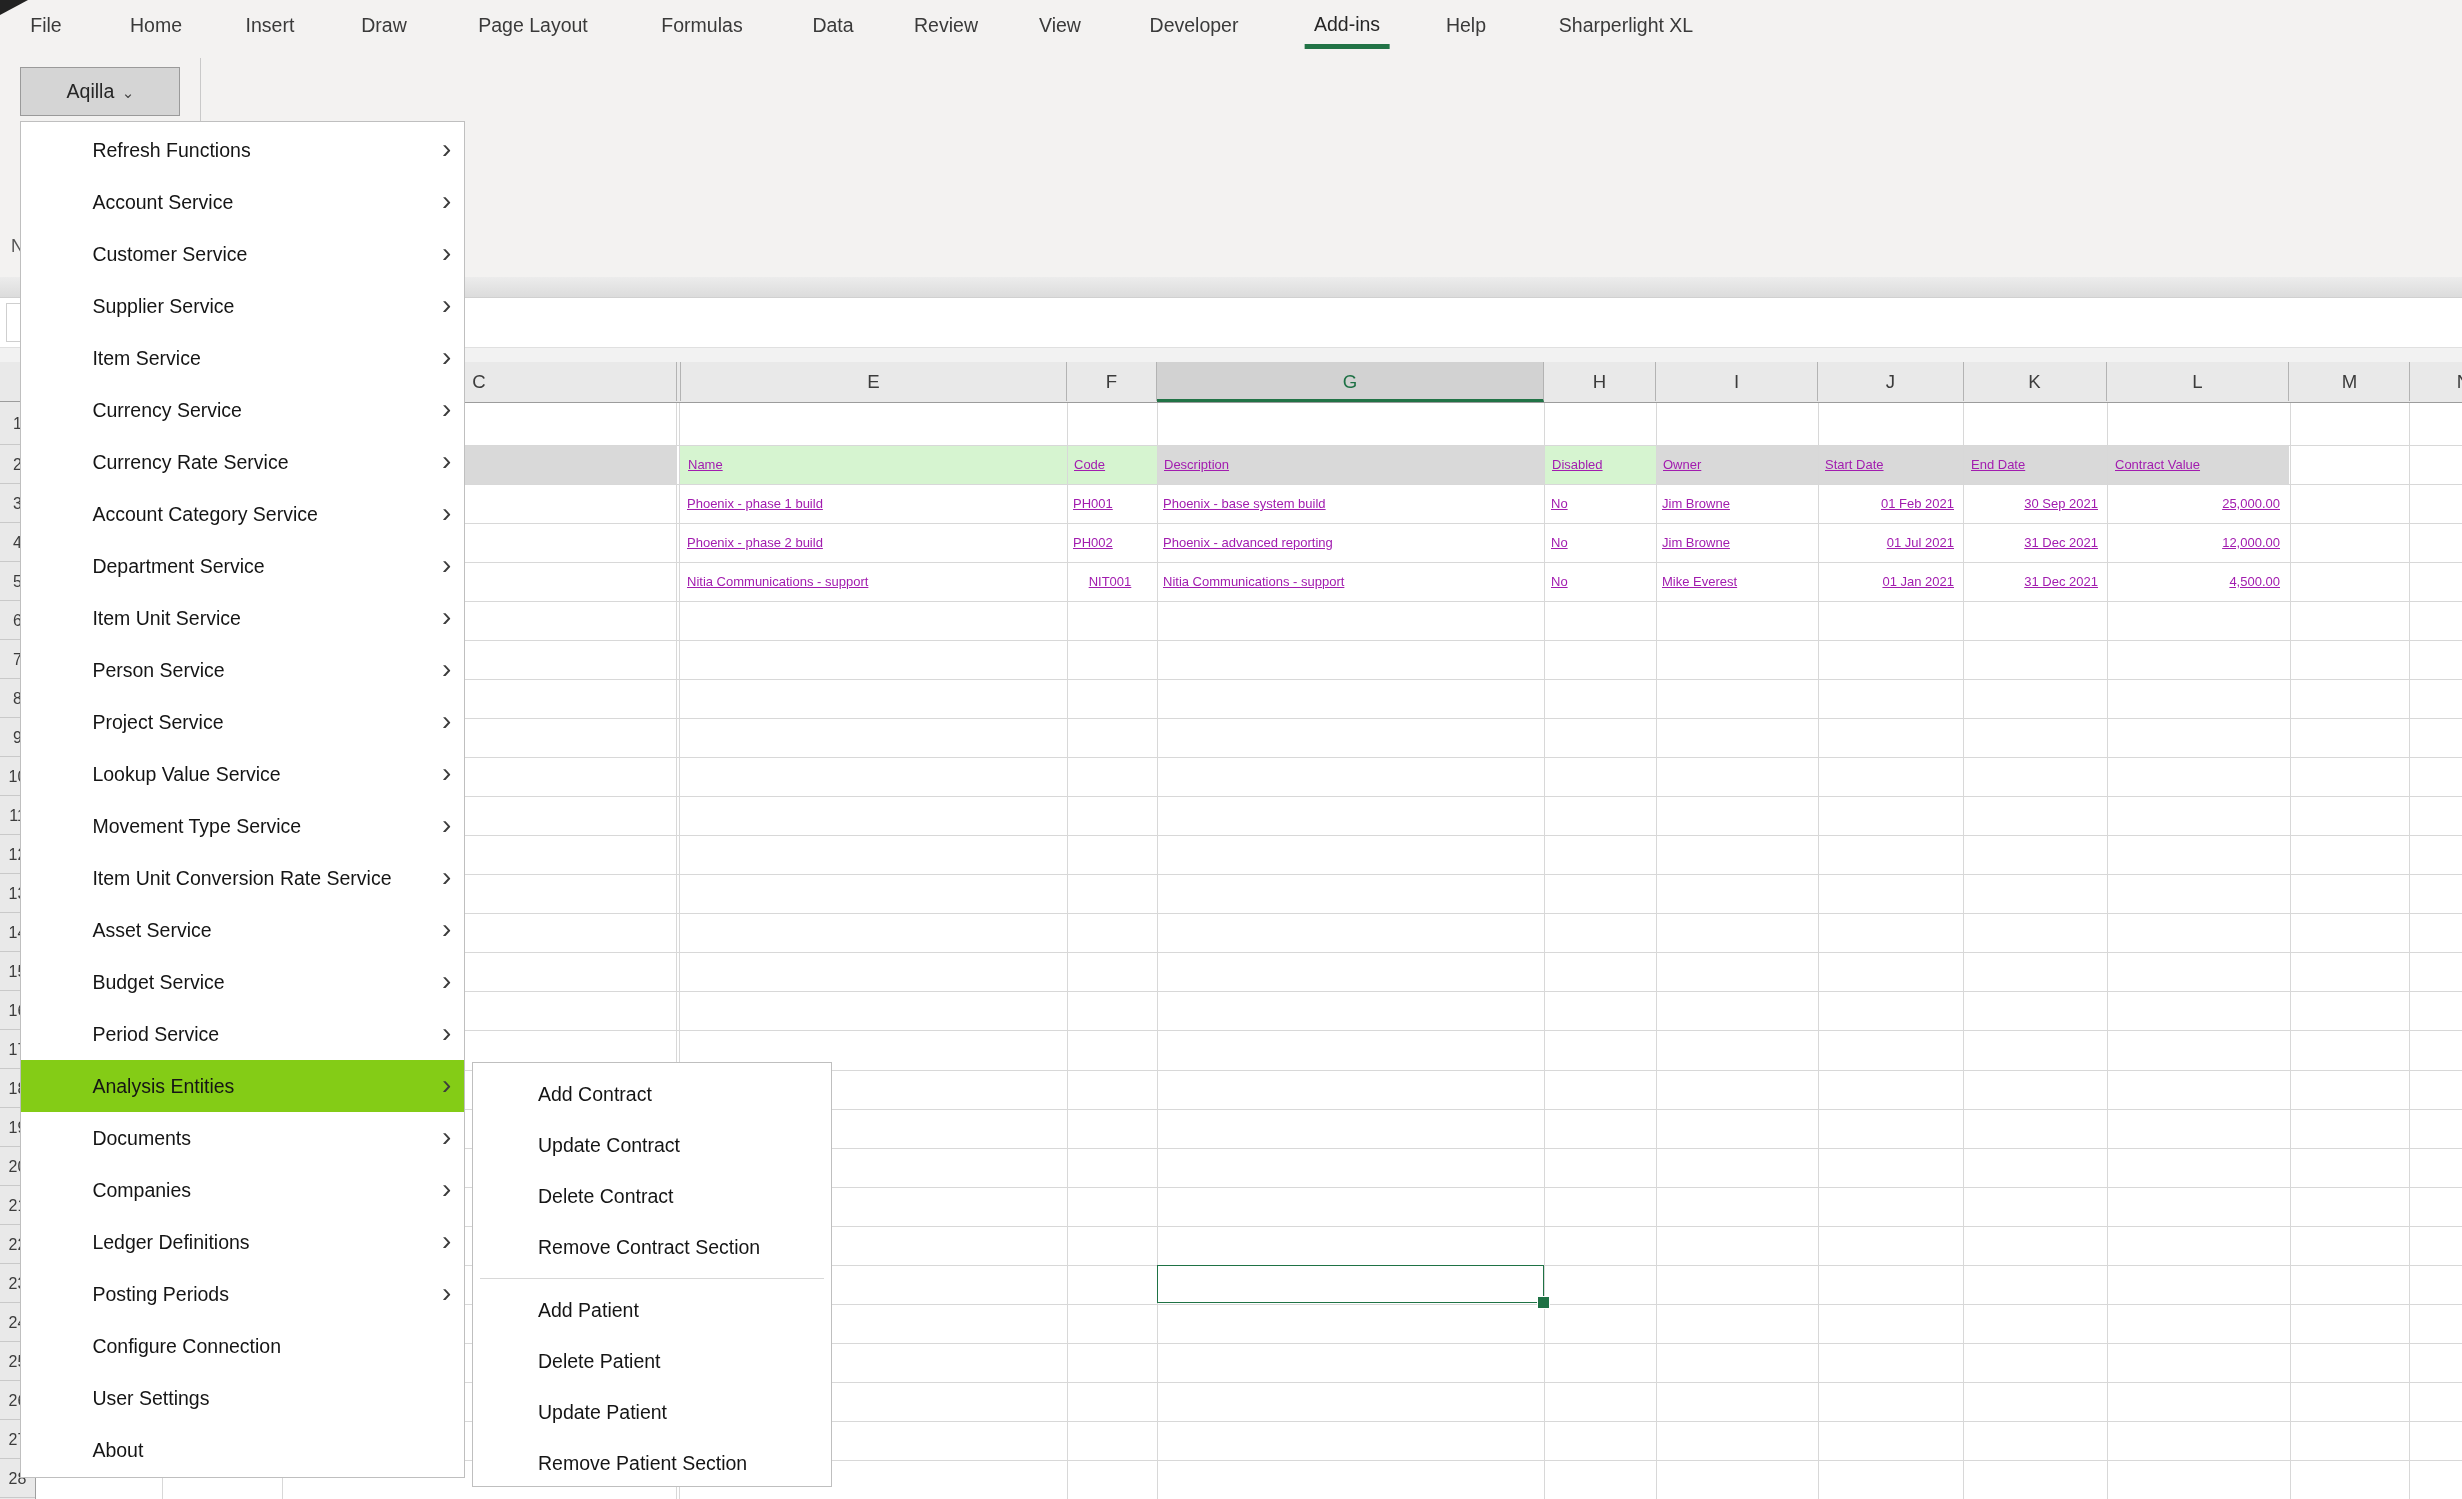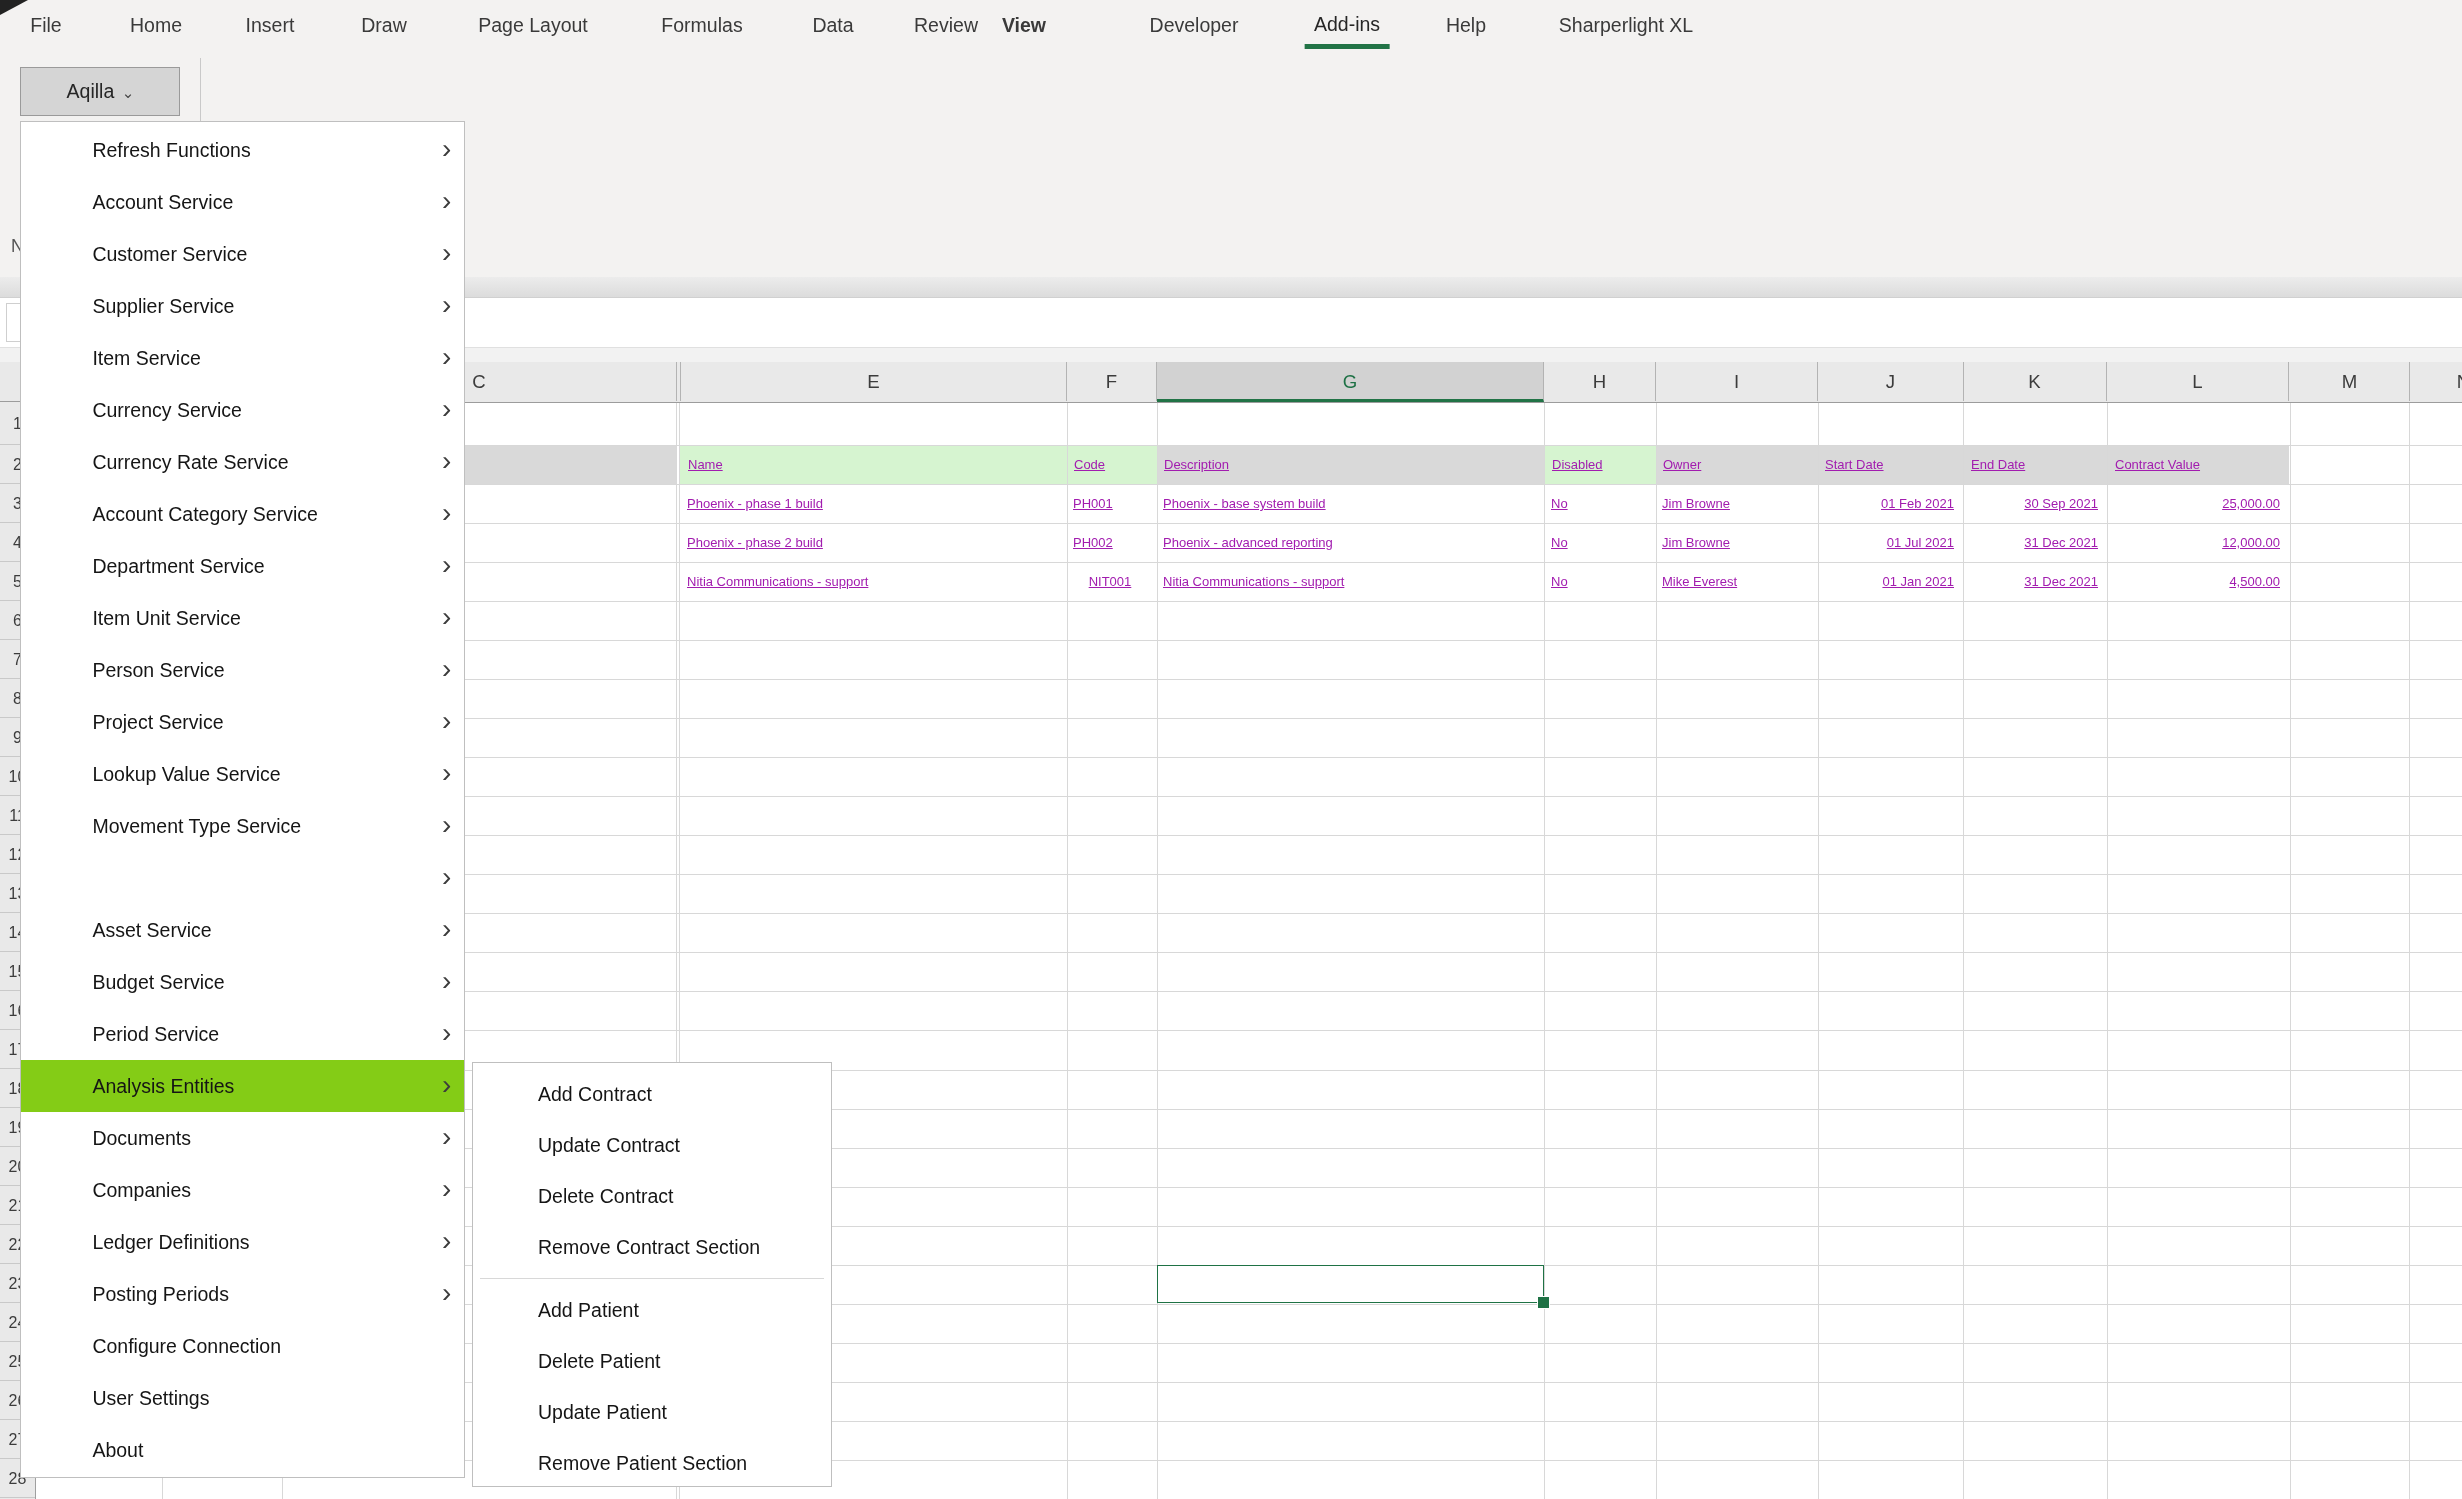--- a/index.html
+++ b/index.html
@@ -75,21 +75,21 @@
   <div id="ribbon">
     <div id="tab-bar">
         <div class="tab" style="left: 46px;">File</div>
         <div class="tab" style="left: 156px;">Home</div>
         <div class="tab" style="left: 270px;">Insert</div>
         <div class="tab" style="left: 384px;">Draw</div>
         <div class="tab" style="left: 533px;">Page Layout</div>
         <div class="tab" style="left: 702px;">Formulas</div>
         <div class="tab" style="left: 833px;">Data</div>
         <div class="tab" style="left: 946px;">Review</div>
-        <div class="tab" style="left: 1024px; font-weight: bold;">View</div>
+        <div class="tab" style="left: 1060px;">View</div>
         <div class="tab" style="left: 1194px;">Developer</div>
         <div class="tab tab-active" style="left: 1347px; border-bottom-color: rgb(33, 115, 70);">Add-ins</div>
         <div class="tab" style="left: 1466px;">Help</div>
         <div class="tab" style="left: 1626px;">Sharperlight XL</div>
       </div>
     <div class="corner-artifact"></div>
     <div id="aqilla-btn"><span>Aqilla</span><span class="chev">⌄</span></div>
     <div id="group-sep"></div>
     <div id="group-label-sliver">N</div>
   </div>
@@ -284,20 +284,21 @@
       </div>
       <div class="menu-item">
         <div class="menu-item-label">Lookup Value Service</div>
         <div class="menu-chevron">›</div>
       </div>
       <div class="menu-item">
         <div class="menu-item-label">Movement Type Service</div>
         <div class="menu-chevron">›</div>
       </div>
       <div class="menu-item">
+        <div class="menu-item-label">Item Unit Conversion Rate Service</div>
         <div class="menu-chevron">›</div>
       </div>
       <div class="menu-item">
         <div class="menu-item-label">Asset Service</div>
         <div class="menu-chevron">›</div>
       </div>
       <div class="menu-item">
         <div class="menu-item-label">Budget Service</div>
         <div class="menu-chevron">›</div>
       </div>

